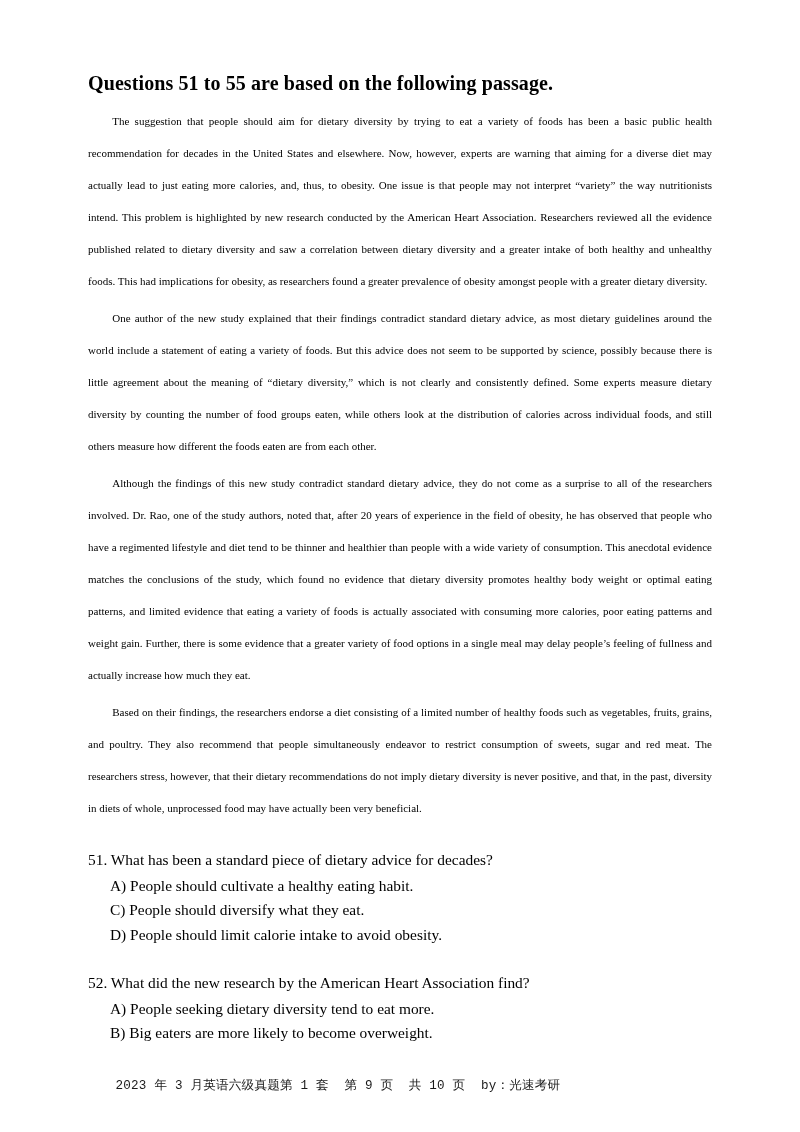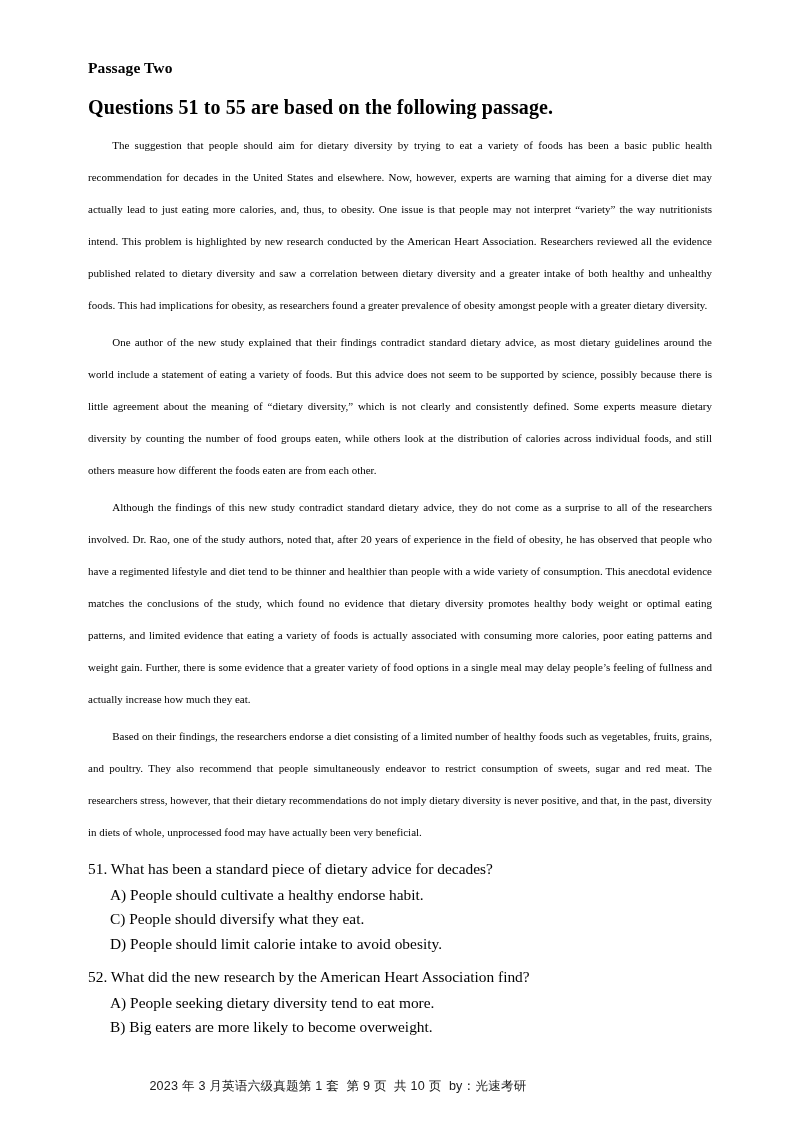--- a/index.html
+++ b/index.html
@@ -53,21 +53,21 @@
     text-justify: inter-word;
     text-indent: 2.2em;
     margin: 0 0 5px 0;
     hyphens: none;
   }
   .para:last-of-type {
     margin-bottom: 4px;
   }
 
   .qblock {
-    margin-top: 9px;
+    margin-top: 24px;
   }
   .qstem {
     font-size: 15.4px;
     line-height: 24.2px;
     margin: 0 0 2px 0;
     padding-left: 0;
     text-indent: 0;
     display: block;
   }
   .qnum {
@@ -82,48 +82,47 @@
 
   .footer {
     position: absolute;
     left: 0;
     top: 1077px;
     width: 676px;
     text-align: center;
     font-size: 12.6px;
     line-height: 18px;
     letter-spacing: 0.2px;
-    font-family: Liberation Sans, sans-serif;
+    font-family: Liberation Mono, monospace;
     color: #1a1a1a;
   }
   .footer .seg {
     white-space: pre;
   }
 </style>
 </head>
 <body>
 
 <div class="page">
   <div class="content">
 
-    <div class="section-head">Passage Two</div>
 
     <div class="questions-head">Questions 51 to 55 are based on the following passage.</div>
 
     <p class="para">The suggestion that people should aim for dietary diversity by trying to eat a variety of foods has been a basic public health recommendation for decades in the United States and elsewhere. Now, however, experts are warning that aiming for a diverse diet may actually lead to just eating more calories, and, thus, to obesity. One issue is that people may not interpret “variety” the way nutritionists intend. This problem is highlighted by new research conducted by the American Heart Association. Researchers reviewed all the evidence published related to dietary diversity and saw a correlation between dietary diversity and a greater intake of both healthy and unhealthy foods. This had implications for obesity, as researchers found a greater prevalence of obesity amongst people with a greater dietary diversity.</p>
     <p class="para">One author of the new study explained that their findings contradict standard dietary advice, as most dietary guidelines around the world include a statement of eating a variety of foods. But this advice does not seem to be supported by science, possibly because there is little agreement about the meaning of “dietary diversity,” which is not clearly and consistently defined. Some experts measure dietary diversity by counting the number of food groups eaten, while others look at the distribution of calories across individual foods, and still others measure how different the foods eaten are from each other.</p>
     <p class="para">Although the findings of this new study contradict standard dietary advice, they do not come as a surprise to all of the researchers involved. Dr. Rao, one of the study authors, noted that, after 20 years of experience in the field of obesity, he has observed that people who have a regimented lifestyle and diet tend to be thinner and healthier than people with a wide variety of consumption. This anecdotal evidence matches the conclusions of the study, which found no evidence that dietary diversity promotes healthy body weight or optimal eating patterns, and limited evidence that eating a variety of foods is actually associated with consuming more calories, poor eating patterns and weight gain. Further, there is some evidence that a greater variety of food options in a single meal may delay people’s feeling of fullness and actually increase how much they eat.</p>
     <p class="para">Based on their findings, the researchers endorse a diet consisting of a limited number of healthy foods such as vegetables, fruits, grains, and poultry. They also recommend that people simultaneously endeavor to restrict consumption of sweets, sugar and red meat. The researchers stress, however, that their dietary recommendations do not imply dietary diversity is never positive, and that, in the past, diversity in diets of whole, unprocessed food may have actually been very beneficial.</p>
 
     <div class="qblock">
       <div class="qstem">
         <span class="qnum">51.</span>
         <span>What has been a standard piece of dietary advice for decades?</span>
       </div>
-      <div class="opt">A) People should cultivate a healthy endorse habit.</div>
+      <div class="opt">A) People should cultivate a healthy eating habit.</div>
       <div class="opt">C) People should diversify what they eat.</div>
       <div class="opt">D) People should limit calorie intake to avoid obesity.</div>
     </div>
 
     <div class="qblock">
       <div class="qstem">
         <span class="qnum">52.</span>
         <span>What did the new research by the American Heart Association find?</span>
       </div>
       <div class="opt">A) People seeking dietary diversity tend to eat more.</div>

